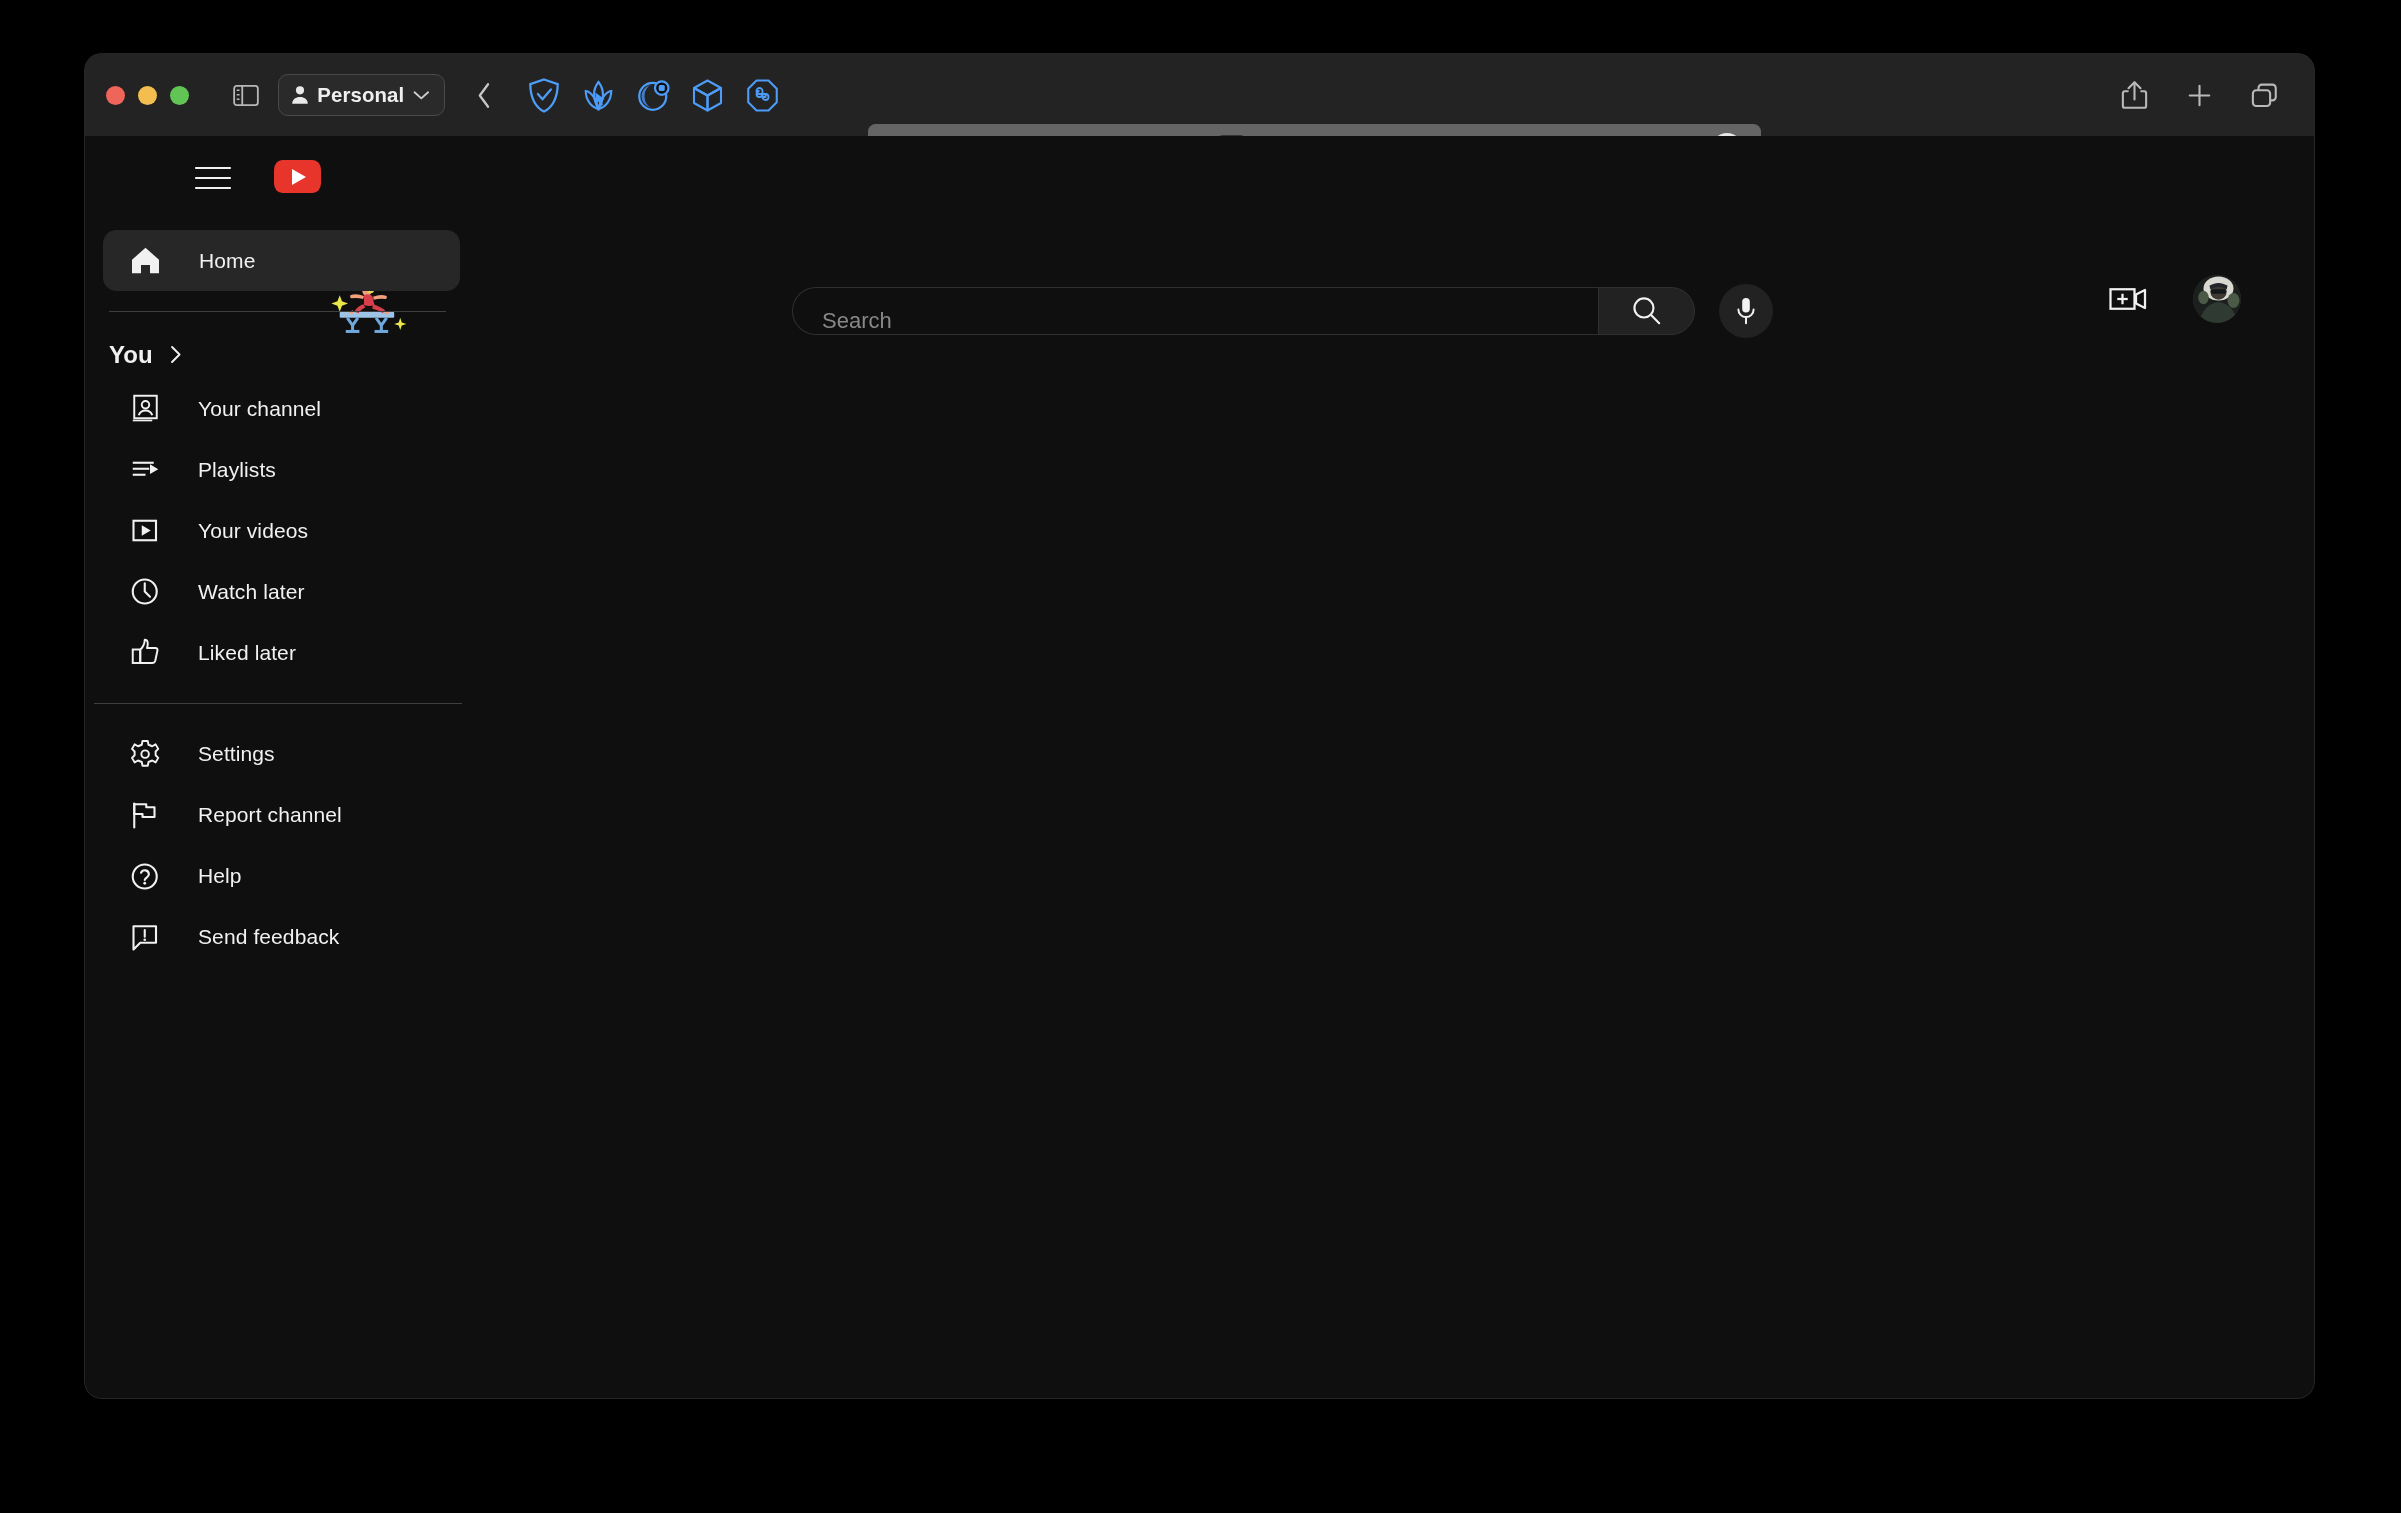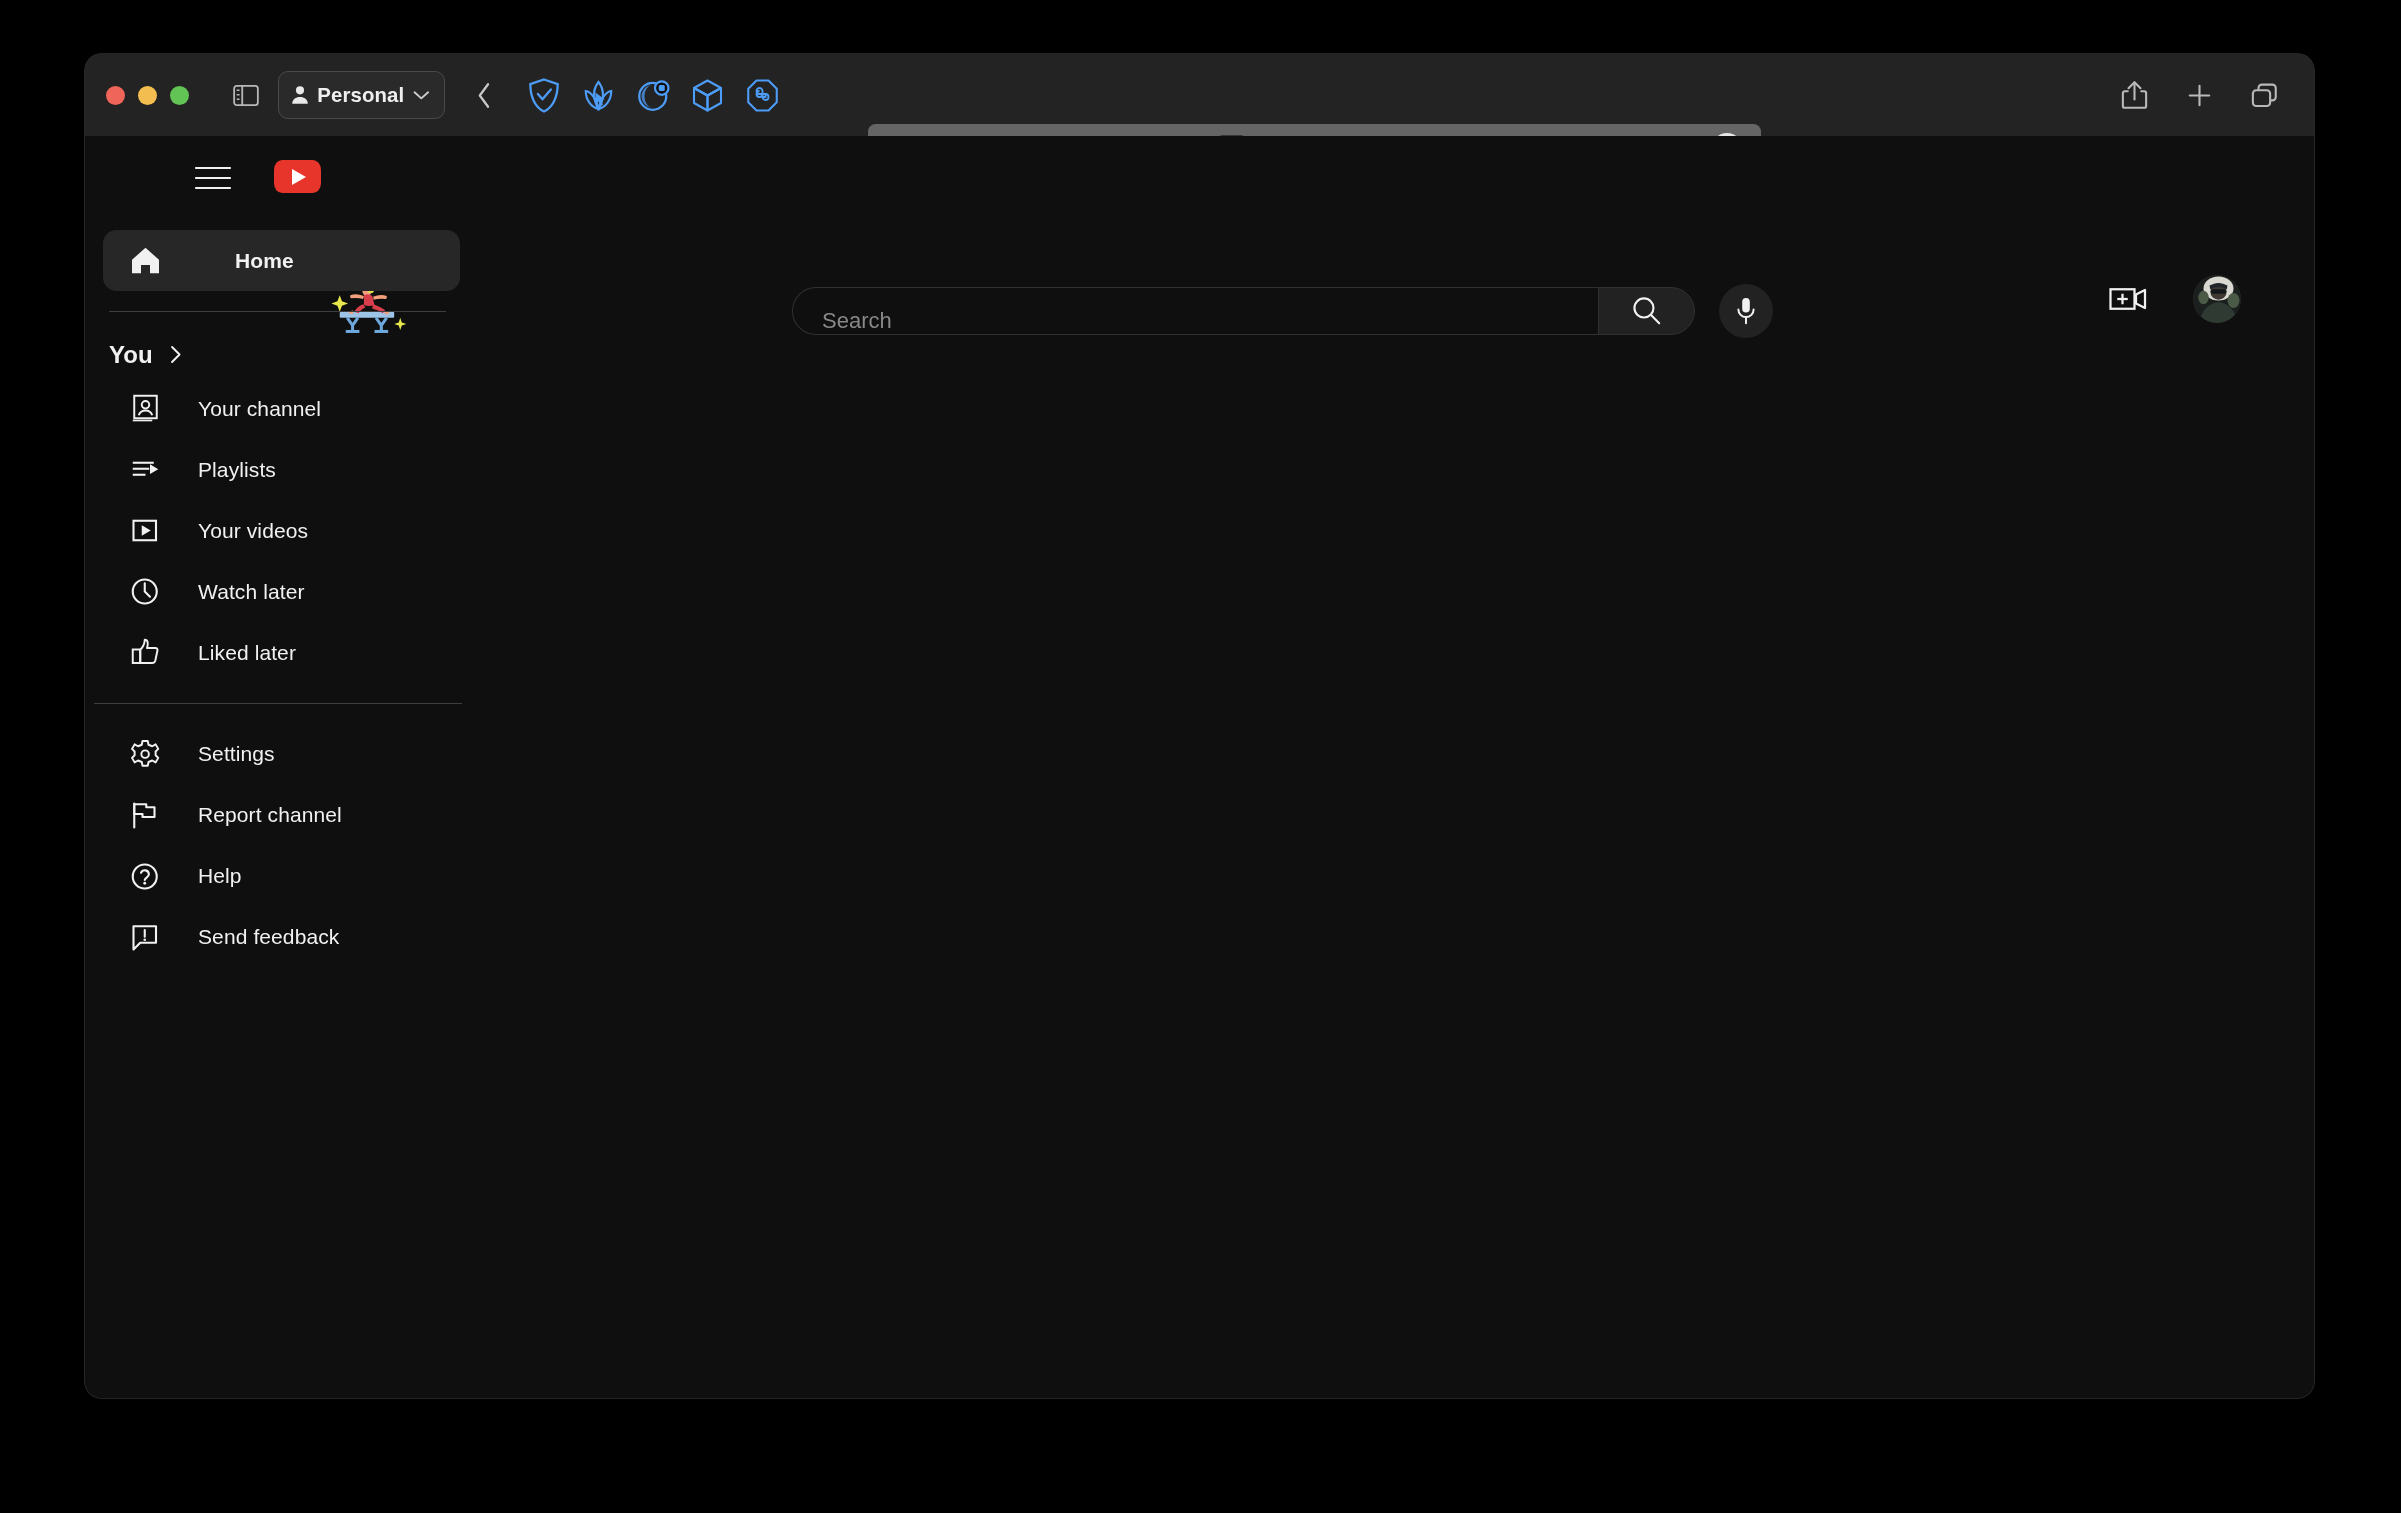--- a/index.html
+++ b/index.html
@@ -49,21 +49,21 @@
   .tb-icon-btn {
     width: 41px; height: 41px;
     display: flex; align-items: center; justify-content: center;
     border-radius: 6px;
   }
 
   #sidebar-toggle { margin-left: 36px; }
 
   #profile-chip {
     margin-left: 12px;
-    height: 48px;
+    height: 42px;
     display: flex;
     align-items: center;
     gap: 8.3px;
     padding: 0 14.4px 0 12px;
     border: 1.2px solid #4a4a4a;
     border-radius: 9.8px;
     background: #2a2a2a;
   }
   #profile-chip .chip-label {
     color: #efefef;
@@ -286,21 +286,21 @@
     width: 36px; height: 36px;
     display: flex; align-items: center; justify-content: center;
     flex: 0 0 auto;
   }
   .nav-item .nav-label {
     color: #f1f1f1;
     font-size: 21px;
     letter-spacing: 0.1px;
     white-space: nowrap;
   }
-  .nav-item.active .nav-label { font-weight: bold; margin-left: 36px; }
+  .nav-item.active .nav-label { font-weight: normal; }
 
   .sidebar-divider {
     height: 1.1px;
     background: #3f3f3f;
     margin: 19.7px 0 19.7px 24px;
     width: 337px;
   }
   .sidebar-divider.wide { width: 368px; margin-left: 9px; }
 
   #you-header {

